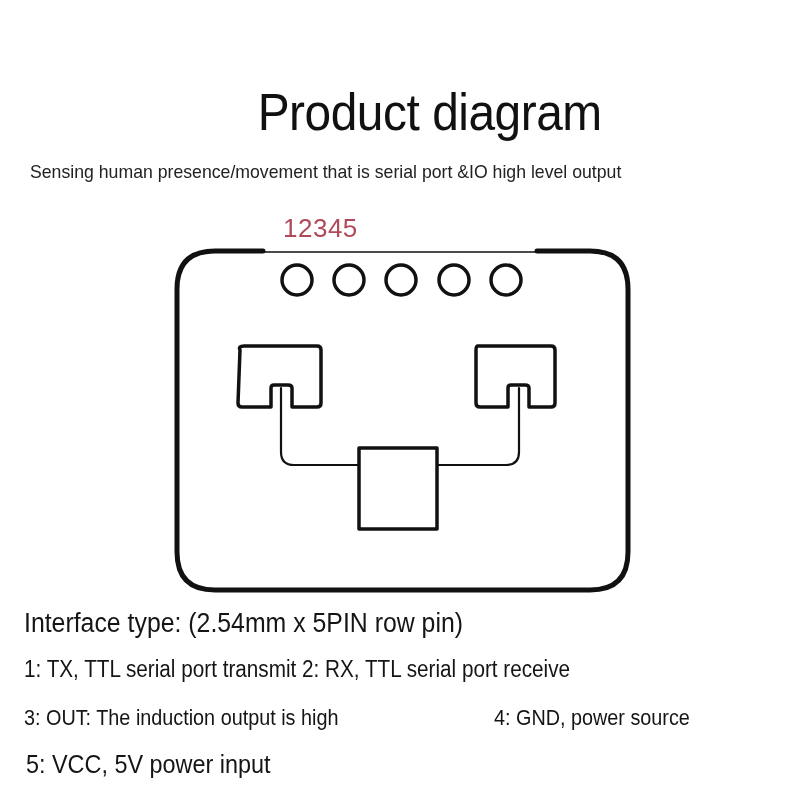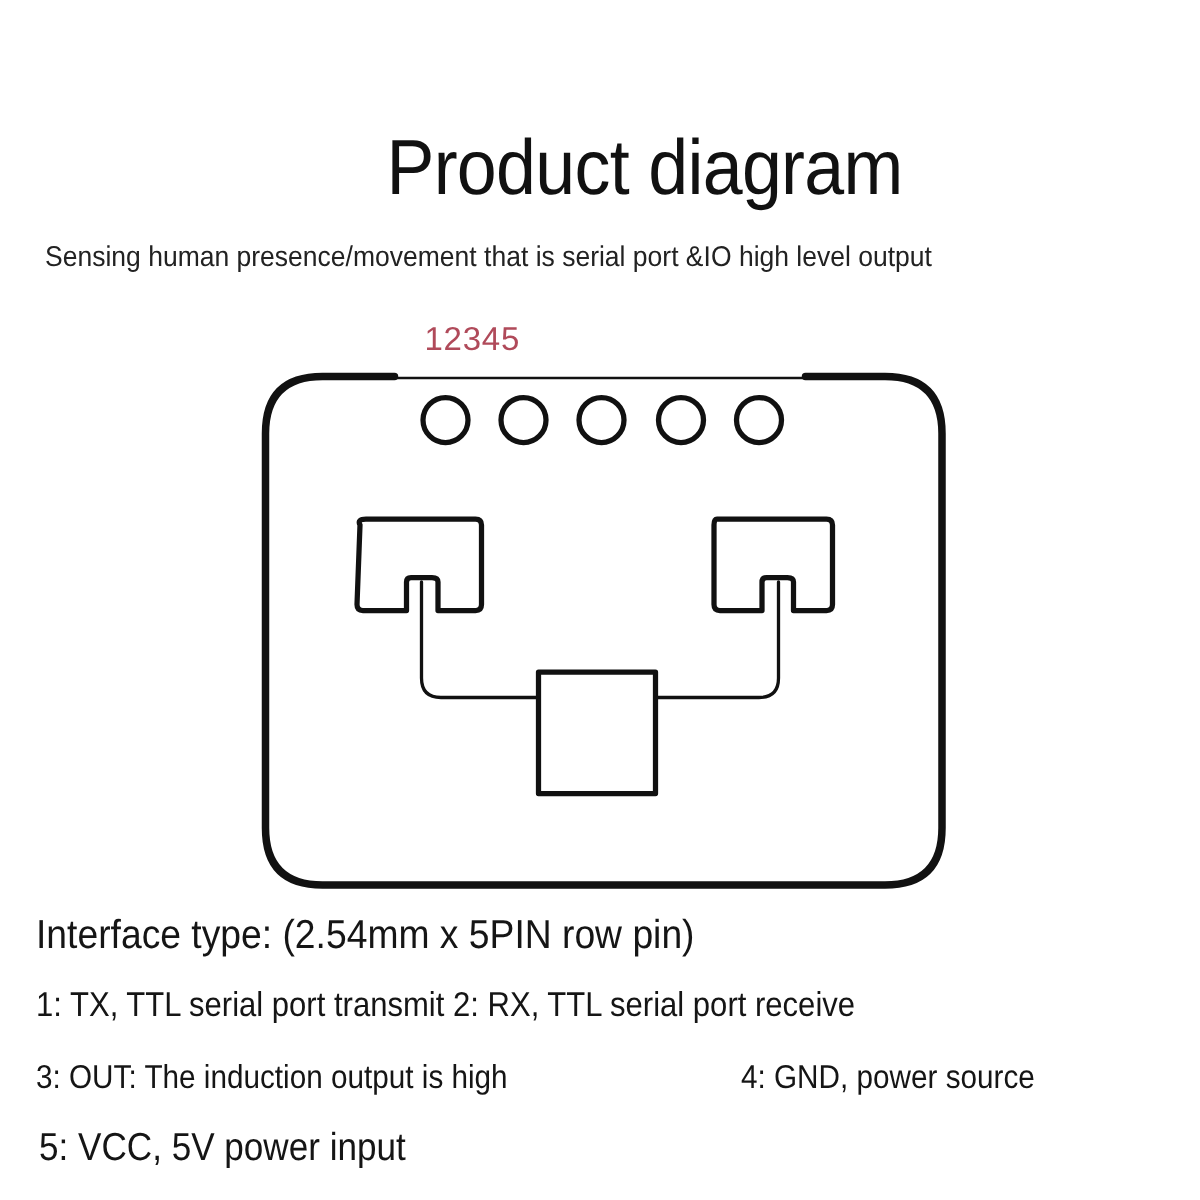--- a/index.html
+++ b/index.html
@@ -17,21 +17,21 @@
       transform: scaleX(0.92); transform-origin: 455px 0;
       padding-left: 55px; box-sizing: border-box;
     }
     .subtitle {
       position: absolute; left: 30px; top: 161px;
       font-size: 19px; color: #222; white-space: nowrap;
       transform: scaleX(0.93); transform-origin: 0 0;
     }
     .pin-label {
       position: absolute; left: 283px; top: 213px;
-      font-size: 22px; letter-spacing: 0.5px;
+      font-size: 26px; letter-spacing: 0.5px;
     }
     svg.board { position: absolute; left: 0; top: 0; }
     .line {
       position: absolute; left: 24px; white-space: nowrap; color: #151515;
       transform-origin: 0 0;
     }
     .l1 { top: 608px; font-size: 27px; transform: scaleX(0.92); }
     .l2 { top: 656px; font-size: 23px; transform: scaleX(0.9); }
     .l3 { top: 705px; font-size: 22px; transform: scaleX(0.9); }
     .l3b { left: 494px; }

